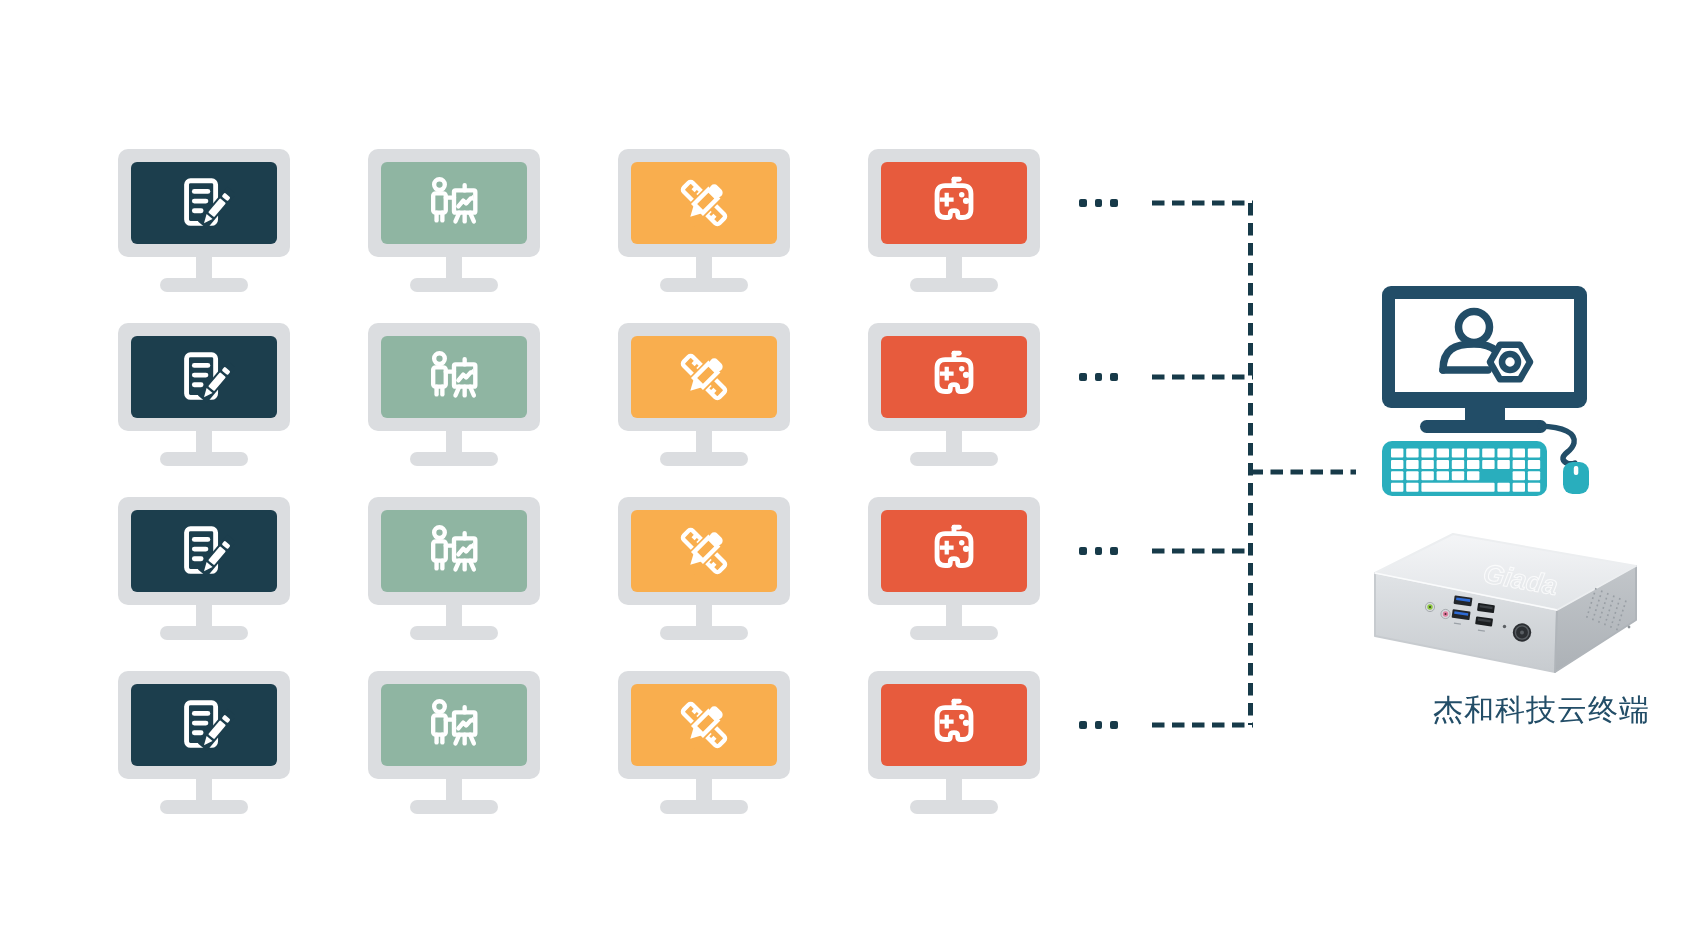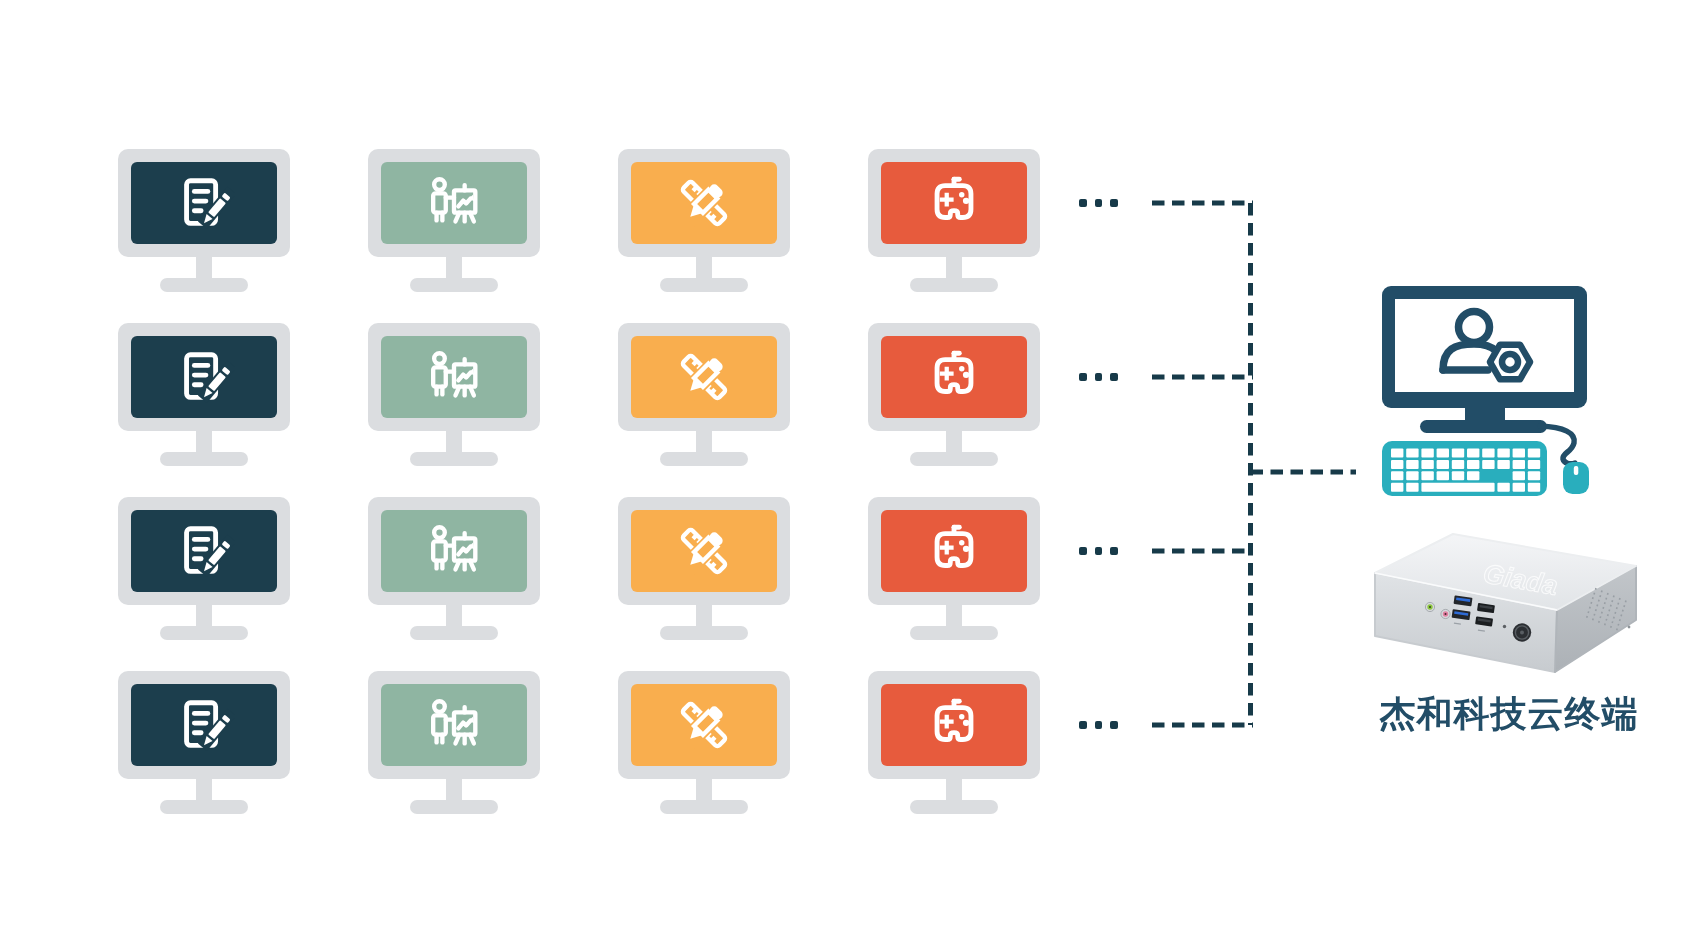--- a/index.html
+++ b/index.html
@@ -13,21 +13,21 @@
   .monitor .neck{position:absolute;left:78px;top:106px;width:16px;height:27px;background:var(--frame);}
   .monitor .base{position:absolute;left:42px;top:129px;width:88px;height:14px;border-radius:7px;background:var(--frame);}
 
   
   .dots{position:absolute;display:flex;gap:8px;}
   .dots span{width:7.5px;height:7.5px;border-radius:2px;background:var(--connector);}
 
   #connector-svg{position:absolute;left:0;top:0;}
   #admin-workstation{position:absolute;left:1382px;top:286px;width:212px;height:212px;}
   #mini-pc{position:absolute;left:1370px;top:530px;width:280px;height:160px;}
-  #device-label{position:absolute;left:1368px;top:690px;width:282px;text-align:center;font-size:36px;font-weight:700;letter-spacing:1px;color:var(--navy);}
+  #device-label{position:absolute;left:1368px;top:690px;width:282px;text-align:right;font-size:30px;font-weight:400;letter-spacing:1px;color:var(--navy);}
 </style>
 </head>
 <body>
 
 <div id="canvas" style="--connector: #173a49; --navy: #224d67; --teal: #29aebd; --frame: #dbdde0;">
 
   <svg id="connector-svg" width="1687" height="948">
     <g stroke="var(--connector)" stroke-width="5" stroke-dasharray="12.5 7.5" fill="none">
       <line x1="1152" y1="203" x2="1253" y2="203"></line>
       <line x1="1152" y1="377" x2="1253" y2="377"></line>

